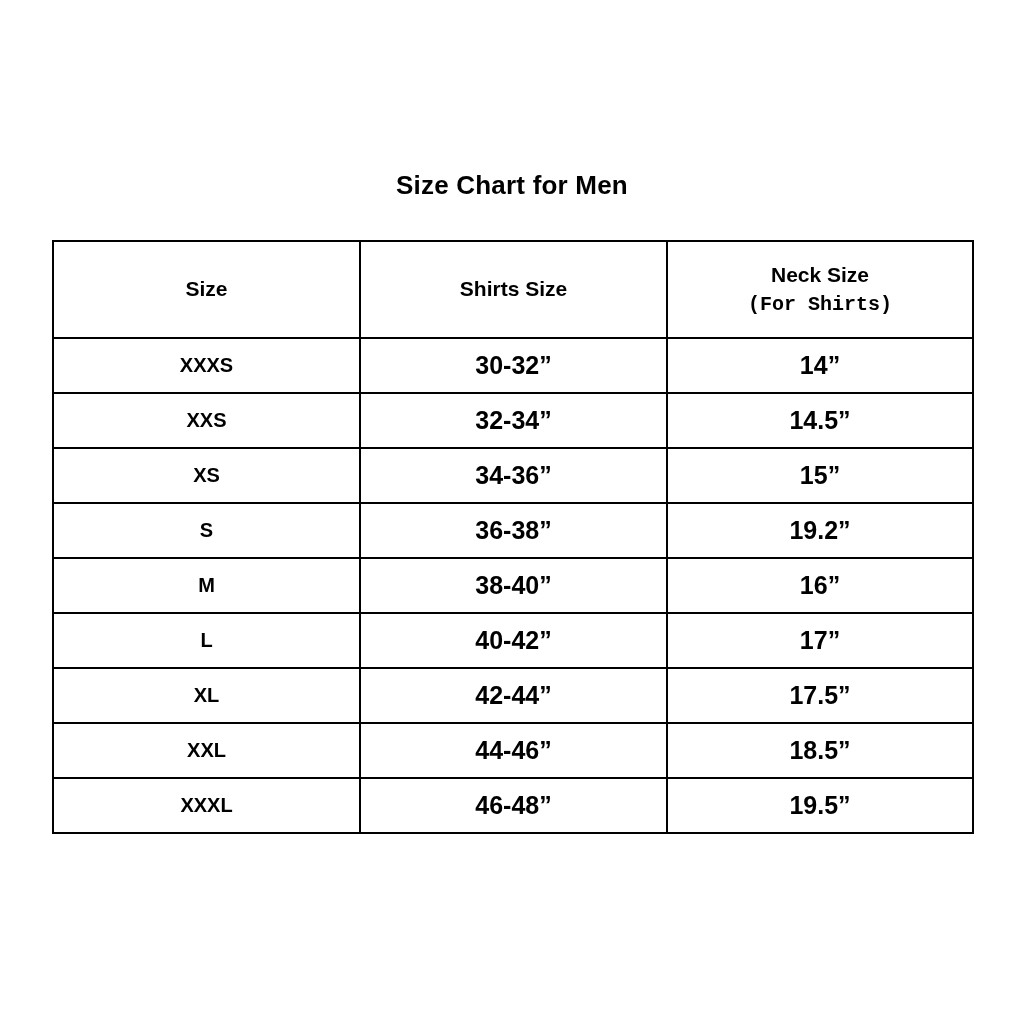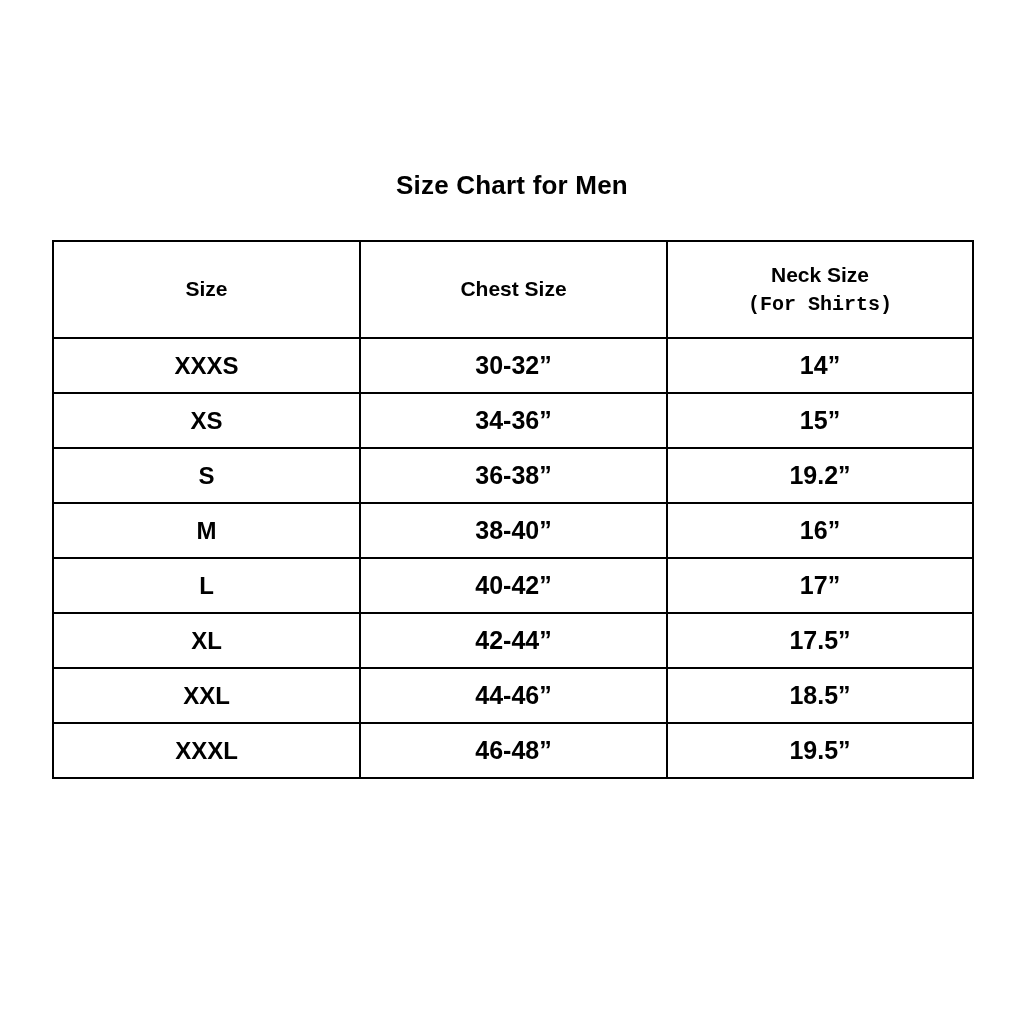--- a/index.html
+++ b/index.html
@@ -63,21 +63,21 @@
     font-weight: bold;
     margin-top: 3px;
     font-family: Liberation Mono, monospace;
   }
   .size-table tbody td {
     height: 53px;
     font-size: 25px;
     vertical-align: middle;
   }
   .size-table tbody td.size-cell {
-    font-size: 24px;
+    font-size: 20px;
     margin-left: 24px;
   }
 </style>
 </head>
 <body>
 
 <div class="page">
 
   <div class="chart-title">Size Chart for Men</div>
 
@@ -86,33 +86,38 @@
       <col class="c1">
       <col class="c2">
       <col class="c3">
     </colgroup>
     <thead>
       <tr>
         <th>
           <span>Size</span>
         </th>
         <th>
-          <span>Chest Size</span>
+          <span>Shirts Size</span>
         </th>
         <th>
           <span>Neck Size</span>
           <span class="sub">(For Shirts)</span>
         </th>
       </tr>
     </thead>
     <tbody>
       <tr>
         <td class="size-cell">XXXS</td>
         <td>30-32”</td>
         <td>14”</td>
+      </tr>
+      <tr>
+        <td class="size-cell">XXS</td>
+        <td>32-34”</td>
+        <td>14.5”</td>
       </tr>
       <tr>
         <td class="size-cell">XS</td>
         <td>34-36”</td>
         <td>15”</td>
       </tr>
       <tr>
         <td class="size-cell">S</td>
         <td>36-38”</td>
         <td>19.2”</td>

